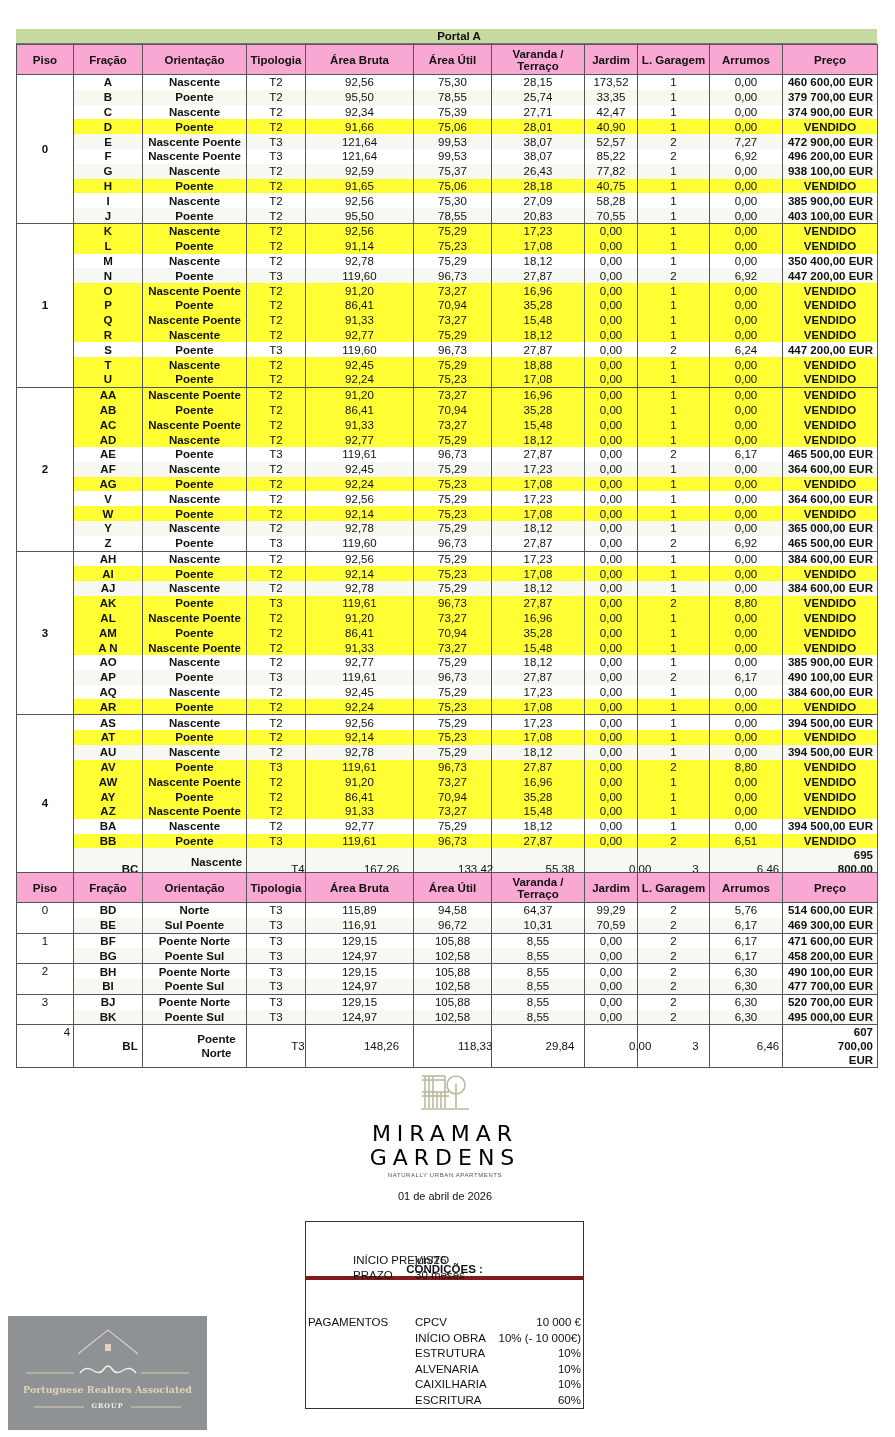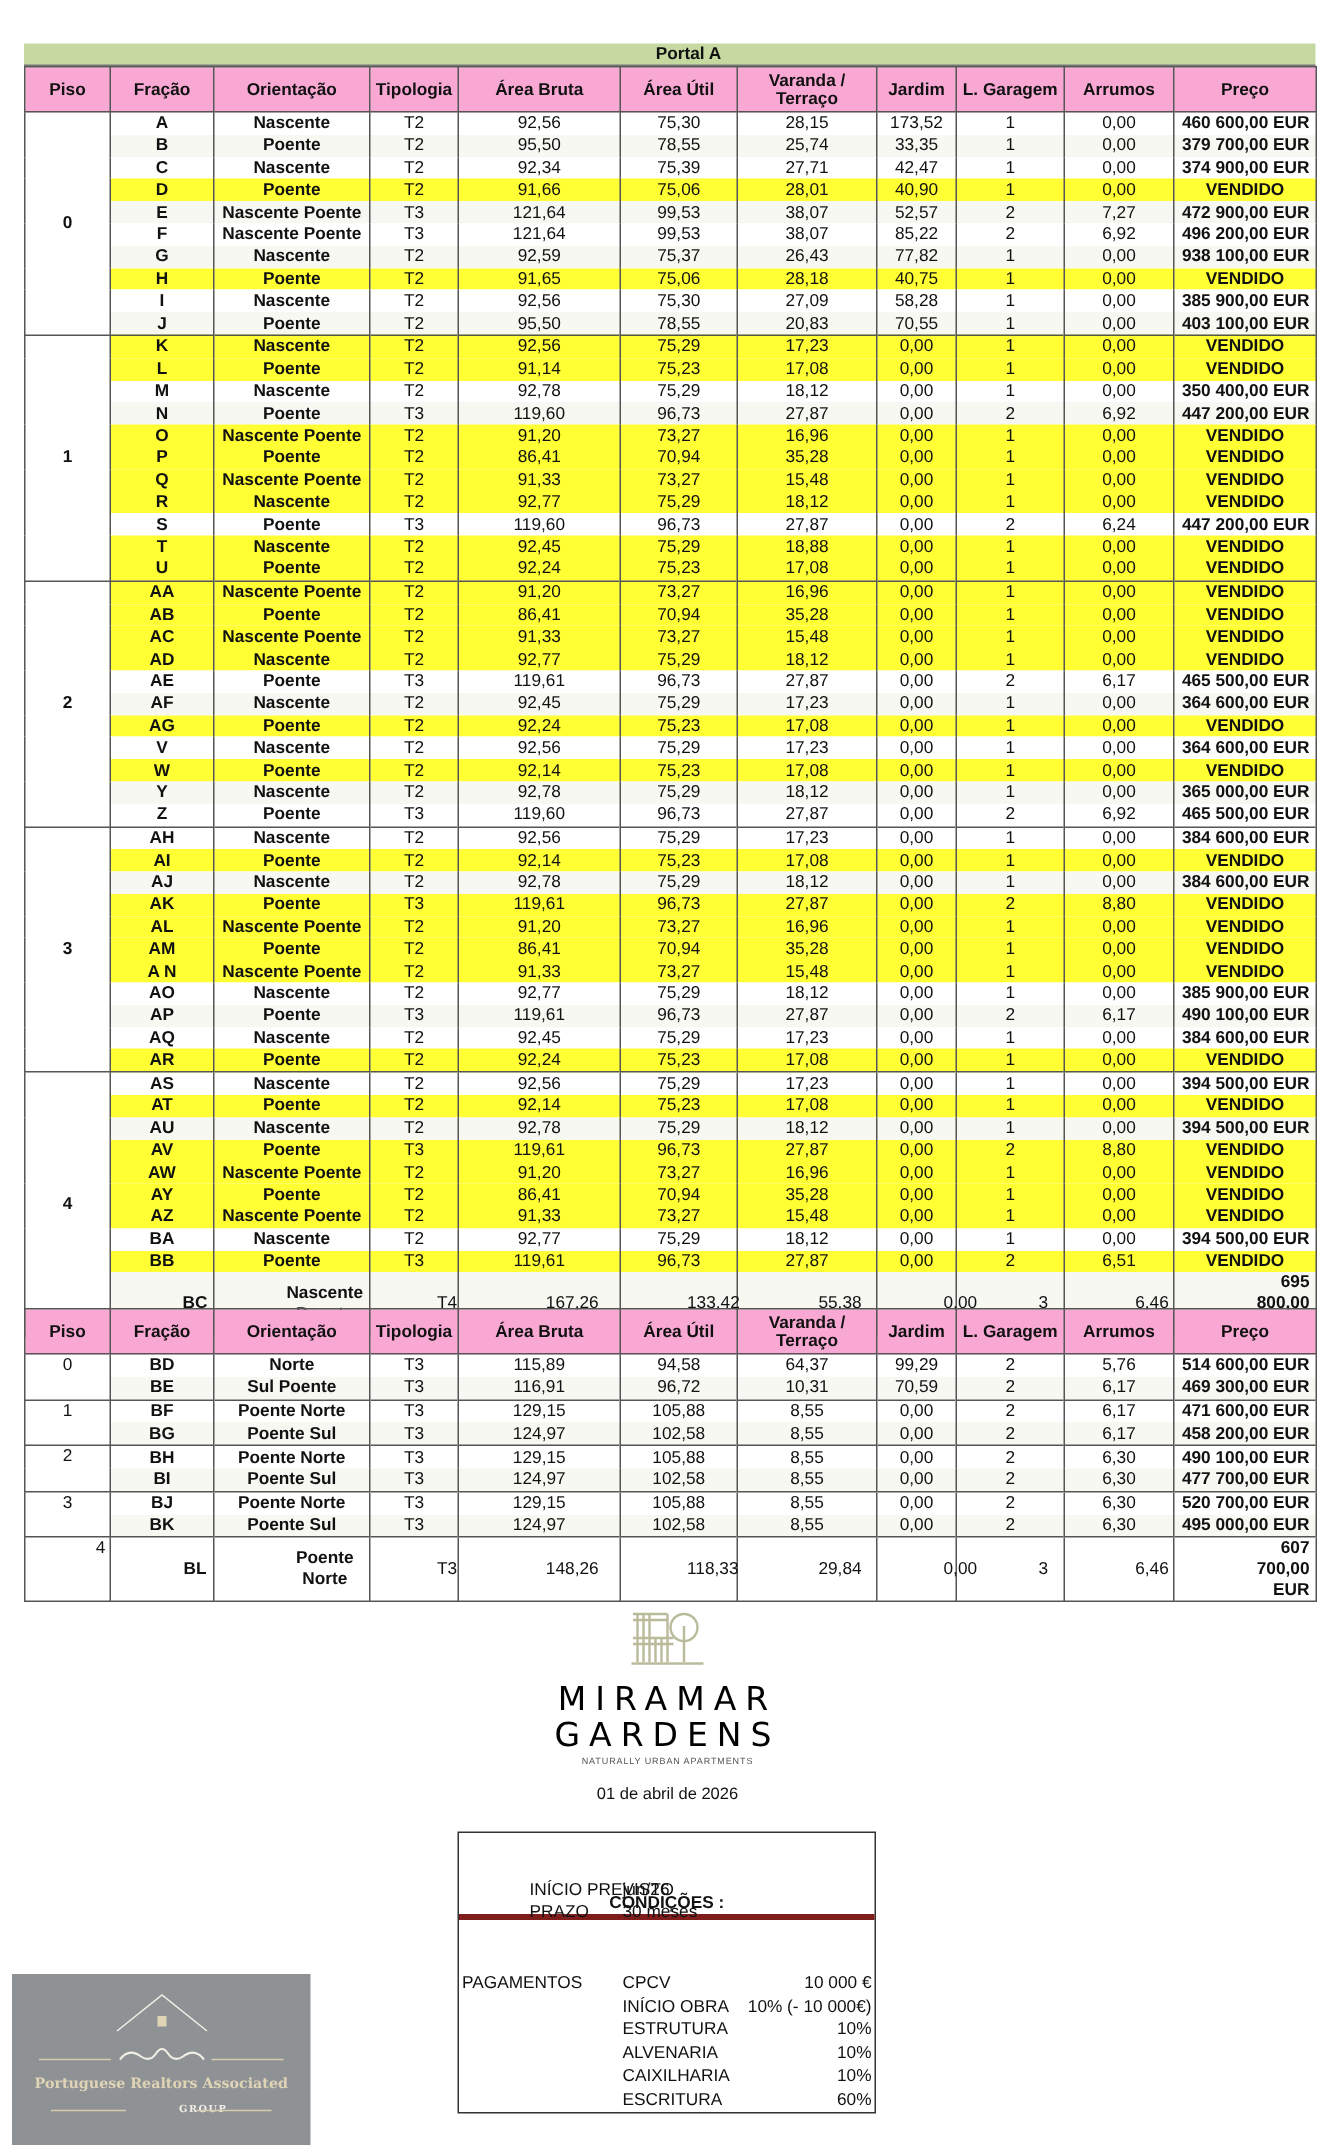--- a/index.html
+++ b/index.html
@@ -30,21 +30,21 @@
   #conditions{position:absolute;left:305px;top:1221px;width:277px;height:186px;border:1px solid #333;font-size:11.5px;}
   #conditions .ctitle{text-align:center;font-weight:bold;border-bottom:4px solid #7f1d1d;height:14px;line-height:14px;margin-top:40px;}
   .crow{position:absolute;left:2px;white-space:nowrap;}
   .ckey{position:absolute;left:0;margin-left:45px;}
   .cval{position:absolute;left:107px;}
   .prow{position:absolute;left:109px;width:166px;}
   .prow .pl{position:absolute;left:0;}
   .prow .pr{position:absolute;right:0;}
   #pra-logo{position:absolute;left:8px;top:1316px;width:199px;height:114px;background:#8f9295;}
   #pra-logo .pname{position:absolute;left:0;width:199px;top:68px;text-align:center;font-family:"DejaVu Serif",serif;font-weight:bold;font-size:9.5px;color:#e0d4b6;}
-  #pra-logo .pgroup{position:absolute;left:0;width:199px;top:86px;text-align:center;font-family:"DejaVu Serif",serif;font-weight:bold;font-size:6.5px;letter-spacing:1px;color:#f2efe6;padding-left:28px;}
+  #pra-logo .pgroup{position:absolute;left:0;width:199px;top:86px;text-align:center;font-family:"DejaVu Serif",serif;font-weight:bold;font-size:6.5px;letter-spacing:1px;color:#f2efe6;}
 </style>
 </head>
 <body>
 
 <div class="tbl-wrap" id="portal-a">
   <div class="portal-title">Portal A</div>
   <table>
     <colgroup>
       <col style="width:57px">
         <col style="width:69px">

